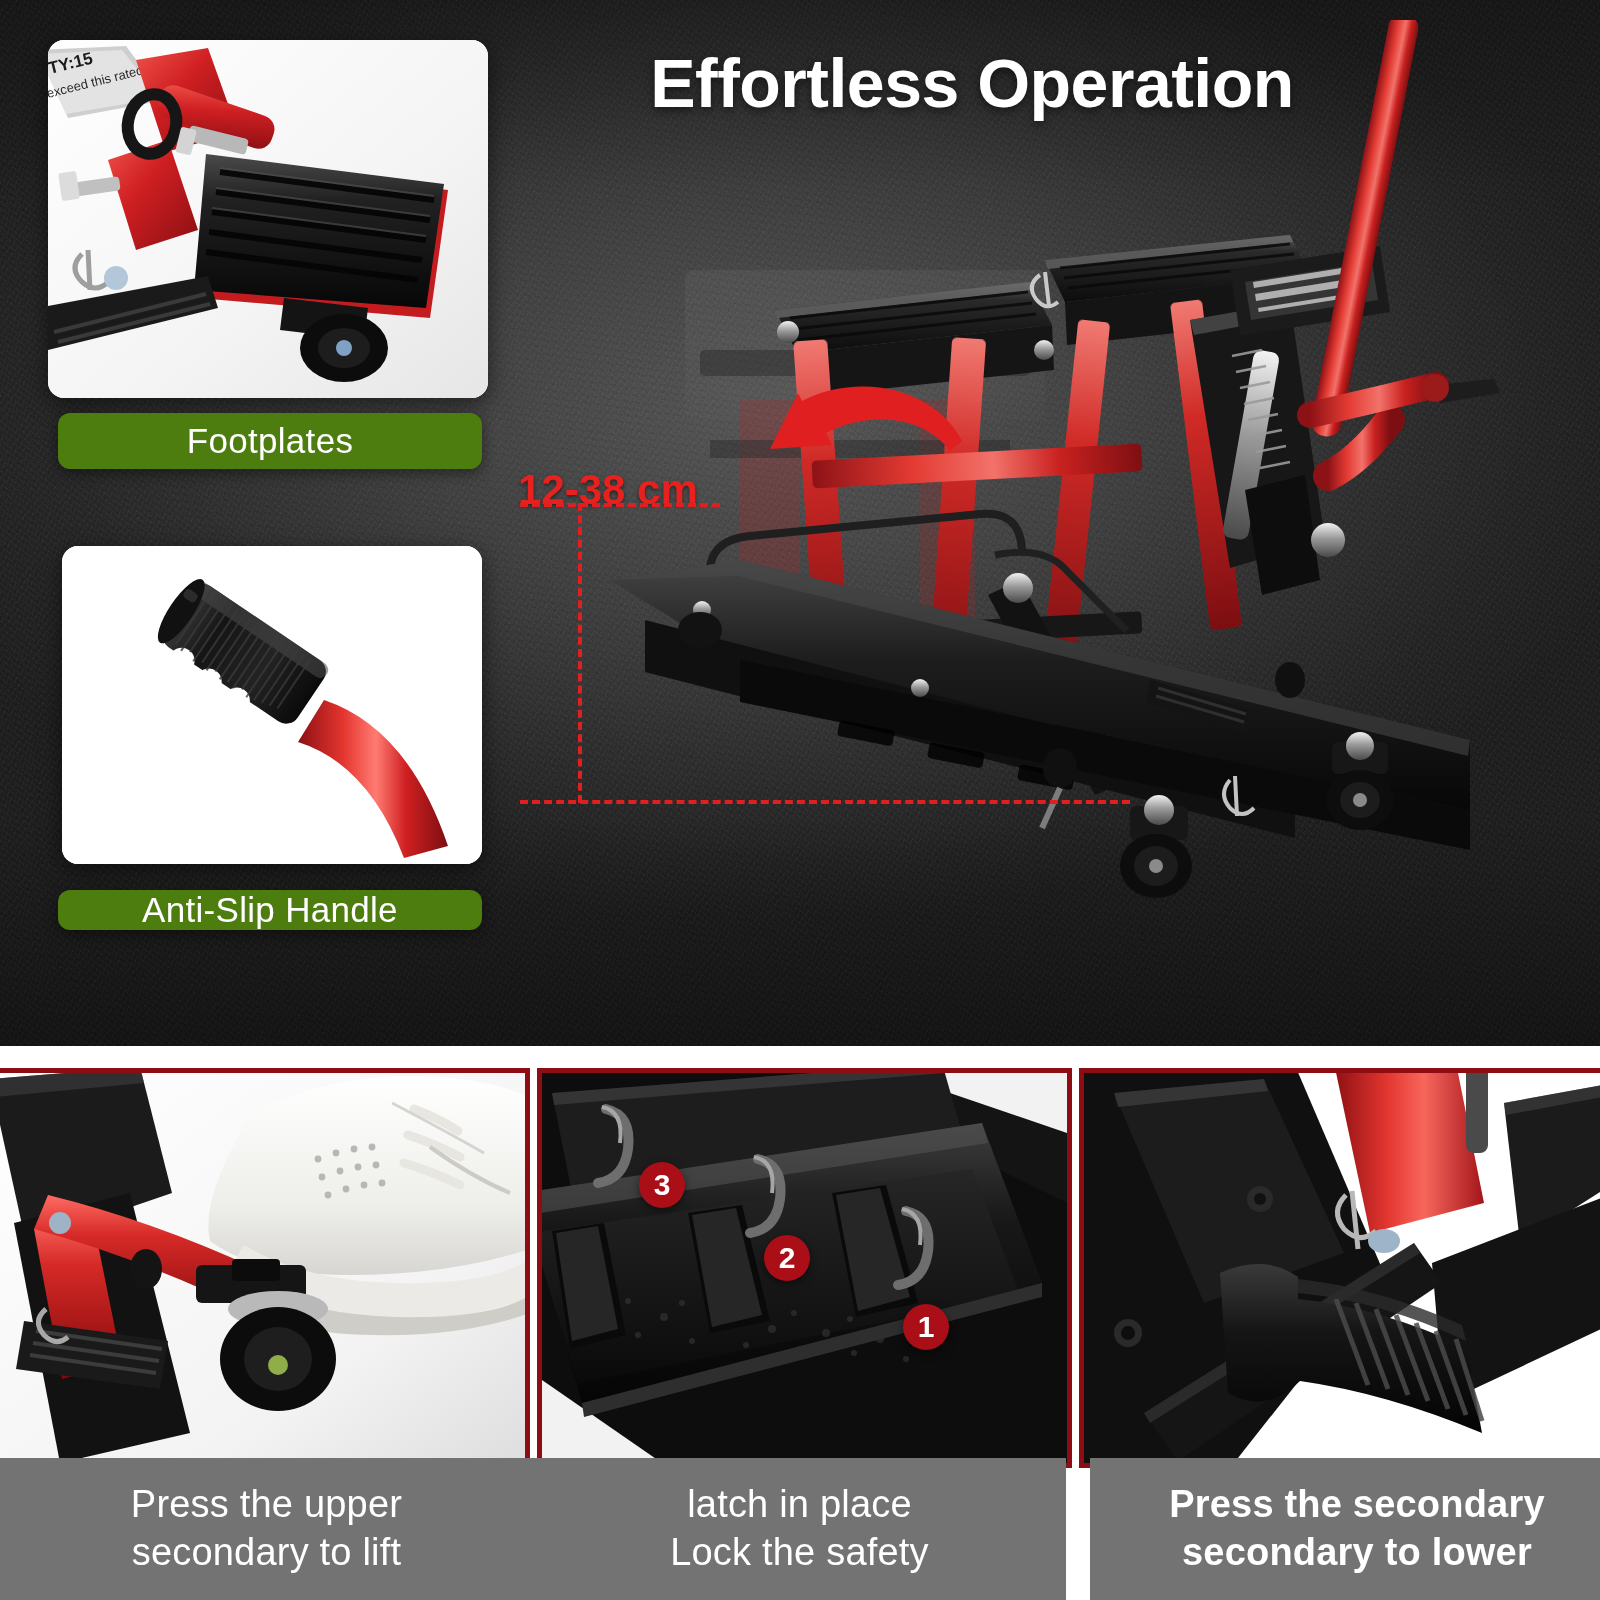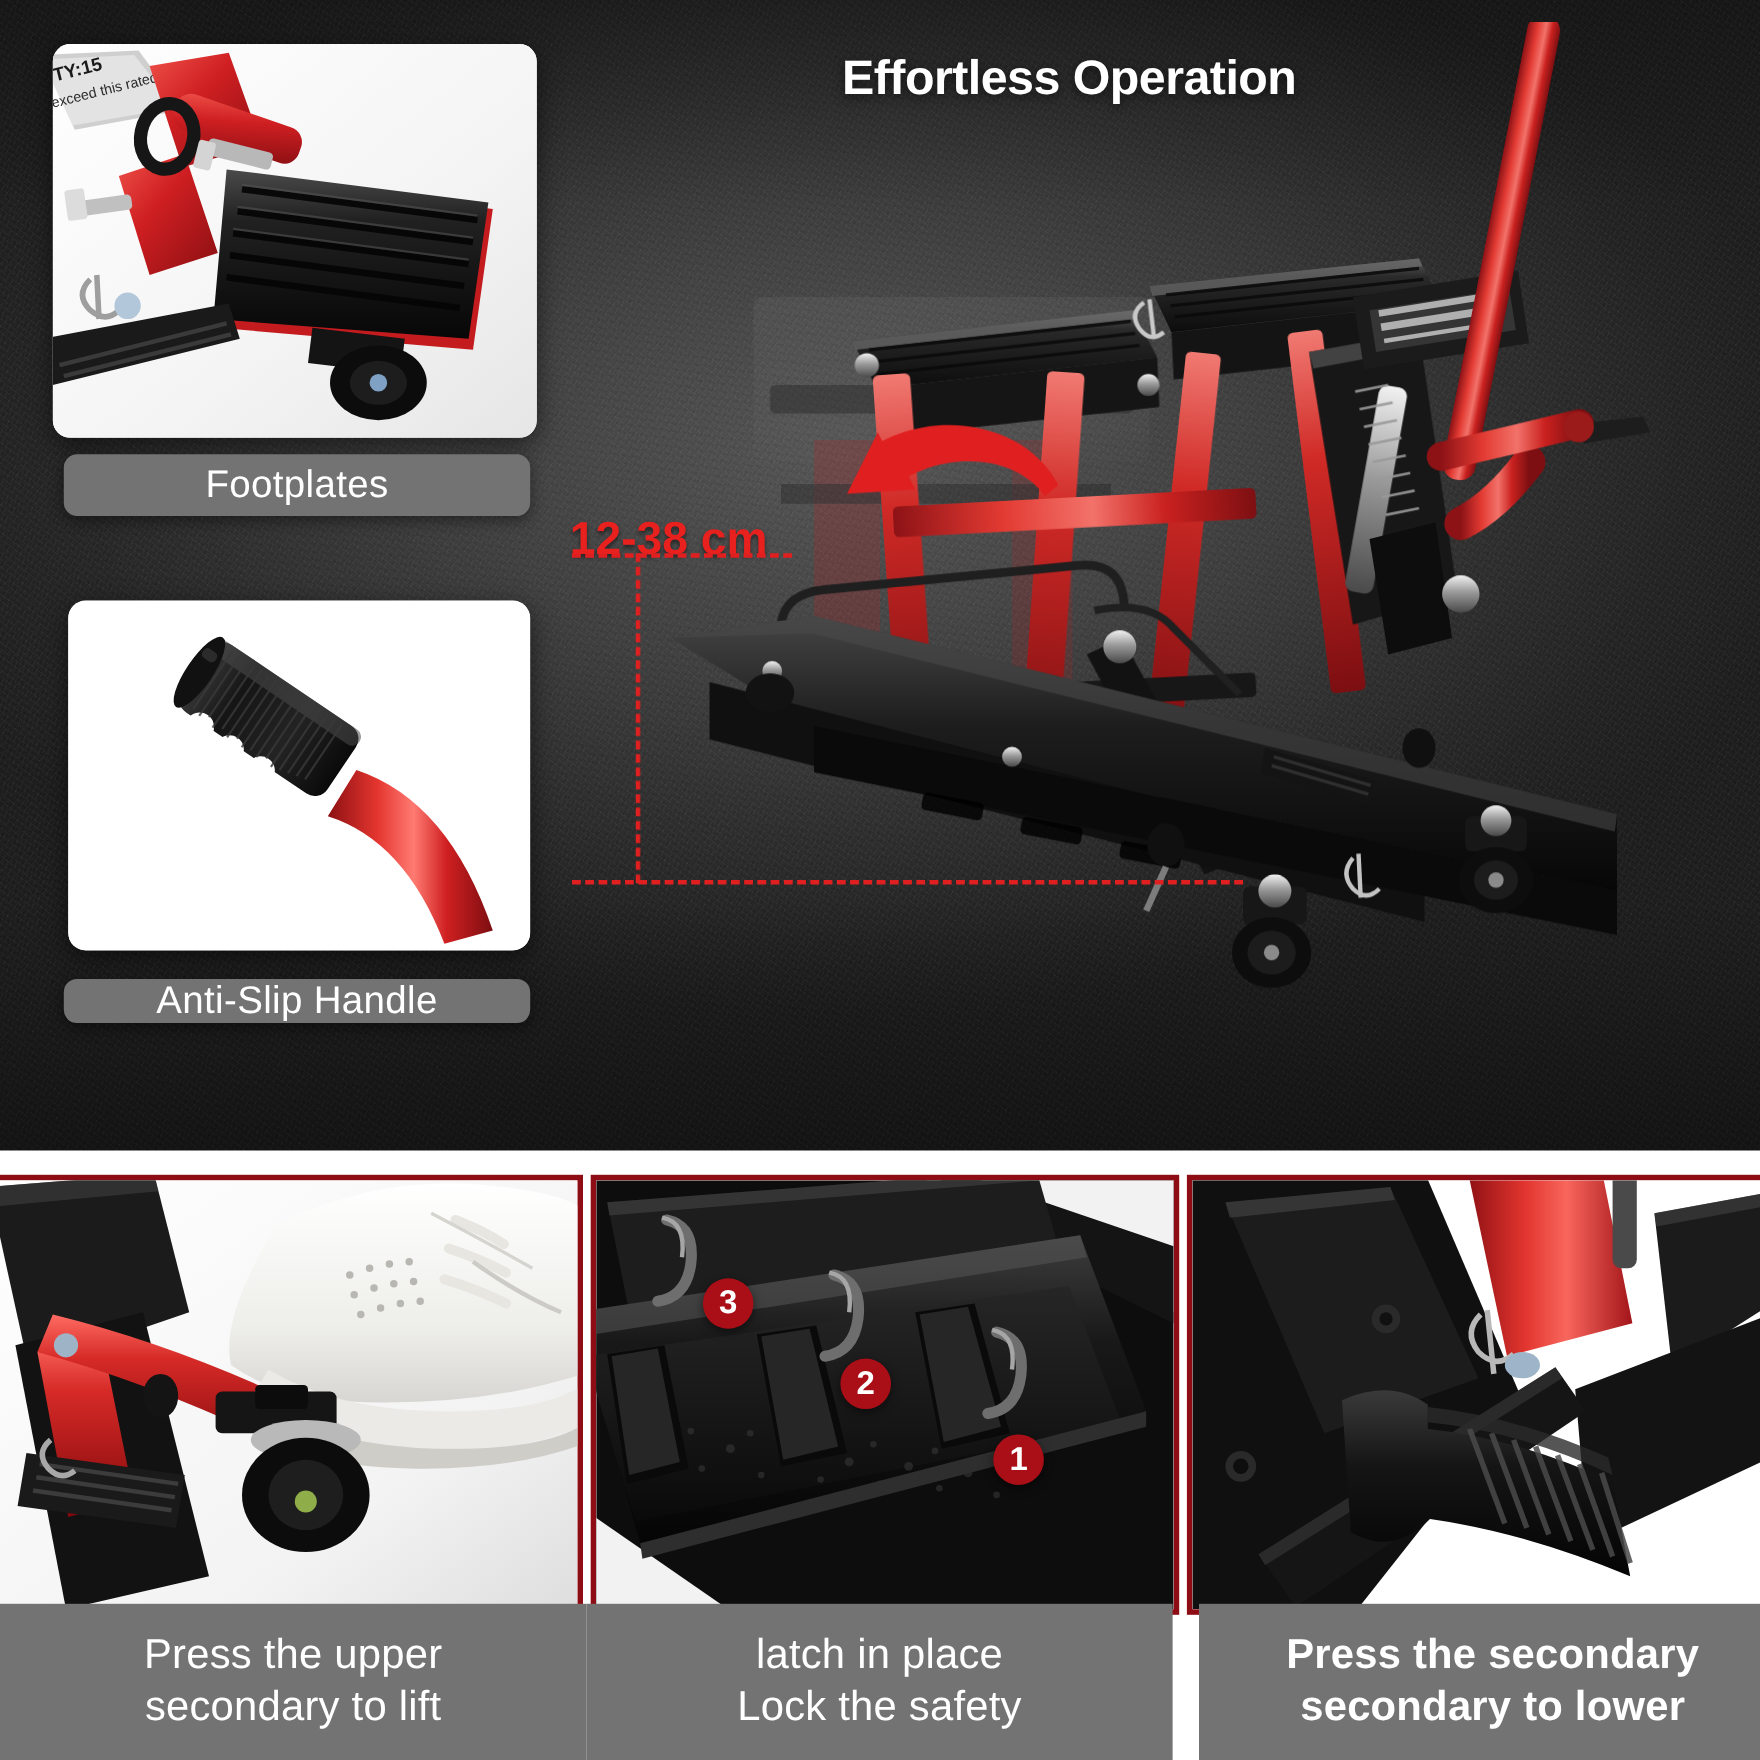--- a/index.html
+++ b/index.html
@@ -29,37 +29,37 @@
   }
   .hero::after{
     content:"";position:absolute;inset:0;
     background:radial-gradient(ellipse 1200px 760px at 50% 38%, rgba(255,255,255,.07), rgba(0,0,0,0) 62%),
                linear-gradient(180deg, rgba(0,0,0,.25) 0%, rgba(0,0,0,0) 18%, rgba(0,0,0,0) 78%, rgba(0,0,0,.35) 100%);
   }
 
   
   .title{
     position:absolute;left:532px;top:48px;width:880px;
-    color:#fff;font-size:44px;font-weight:bold;letter-spacing:-.5px;
+    color:#fff;font-size:68px;font-weight:bold;letter-spacing:-.5px;
     text-align:center;line-height:1.05;
     text-shadow:0 3px 10px rgba(0,0,0,.55);
     z-index:6;
   }
 
   
   .inset{
     position:absolute;background:#fff;border-radius:16px;overflow:hidden;
     box-shadow:0 6px 22px rgba(0,0,0,.55);z-index:5;
   }
   #inset-footplate{left:48px;top:40px;width:440px;height:358px;}
   #inset-handle{left:62px;top:546px;width:420px;height:318px;}
 
   .badge-label{
     position:absolute;z-index:6;
-    background:#737373;color:#fff;border-radius:12px;
+    background:#4d7c0f;color:#fff;border-radius:12px;
     display:flex;align-items:center;justify-content:center;
     font-size:35px;letter-spacing:.3px;
     box-shadow:0 4px 14px rgba(0,0,0,.45);
   }
   #label-footplates{left:58px;top:413px;width:424px;height:56px;}
   #label-handle{left:58px;top:890px;width:424px;height:40px;}
 
   
   .dim-text{
     position:absolute;left:518px;top:443px;z-index:6;

